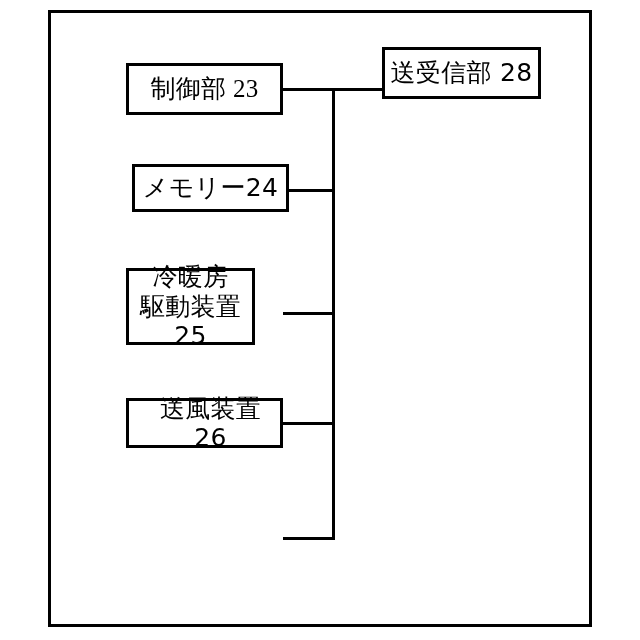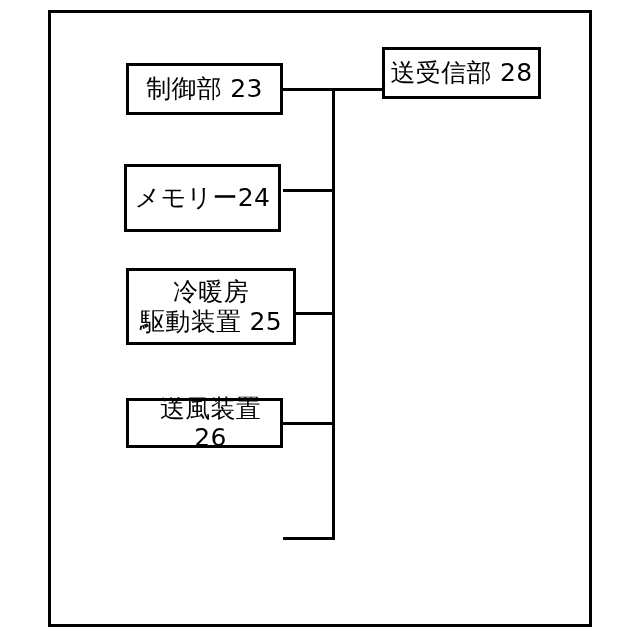--- a/index.html
+++ b/index.html
@@ -72,30 +72,30 @@
   <div class="outer-frame" style="left: 48px; top: 10px; width: 544px; height: 617px;"></div>
 
   <div class="conn-h" id="c0" style="left: 283px; top: 88px; width: 52px;"></div>
   <div class="conn-h" id="c1" style="left: 332px; top: 88px; width: 53px;"></div>
   <div class="conn-h" id="c2" style="left: 283px; top: 189px; width: 52px;"></div>
   <div class="conn-h" id="c3" style="left: 283px; top: 312px; width: 52px;"></div>
   <div class="conn-h" id="c4" style="left: 283px; top: 422px; width: 52px;"></div>
   <div class="conn-h" id="c5" style="left: 283px; top: 537px; width: 52px;"></div>
   <div class="conn-v" id="bus" style="left: 332px; top: 88px; height: 451px;"></div>
 
-  <div class="block" id="b0" style="left: 126px; top: 63px; width: 157px; height: 52px;">
+  <div class="block" id="b0" style="left: 126px; top: 63px; width: 157px; height: 52px; font-family: Liberation Serif, serif;">
     <span class="block-label">制御部 23</span>
   </div>
   <div class="block" id="b1" style="left: 382px; top: 47px; width: 159px; height: 52px;">
     <span class="block-label">送受信部 28</span>
   </div>
-  <div class="block" id="b2" style="left: 124px; top: 164px; width: 157px; height: 68px; justify-content: flex-end;">
+  <div class="block" id="b2" style="left: 132px; top: 164px; width: 157px; height: 48px; justify-content: flex-end;">
     <span class="block-label">メモリー24</span>
   </div>
-  <div class="block" id="b3" style="left: 126px; top: 268px; width: 170px; height: 77px;">
+  <div class="block" id="b3" style="left: 126px; top: 268px; width: 129px; height: 77px;">
     <span class="block-label">冷暖房
 駆動装置 25</span>
   </div>
   <div class="block" id="b4" style="left: 126px; top: 398px; width: 157px; height: 50px; padding-left: 12px;">
     <span class="block-label">送風装置 26</span>
   </div>
 
 </div>
 
 </body></html>

